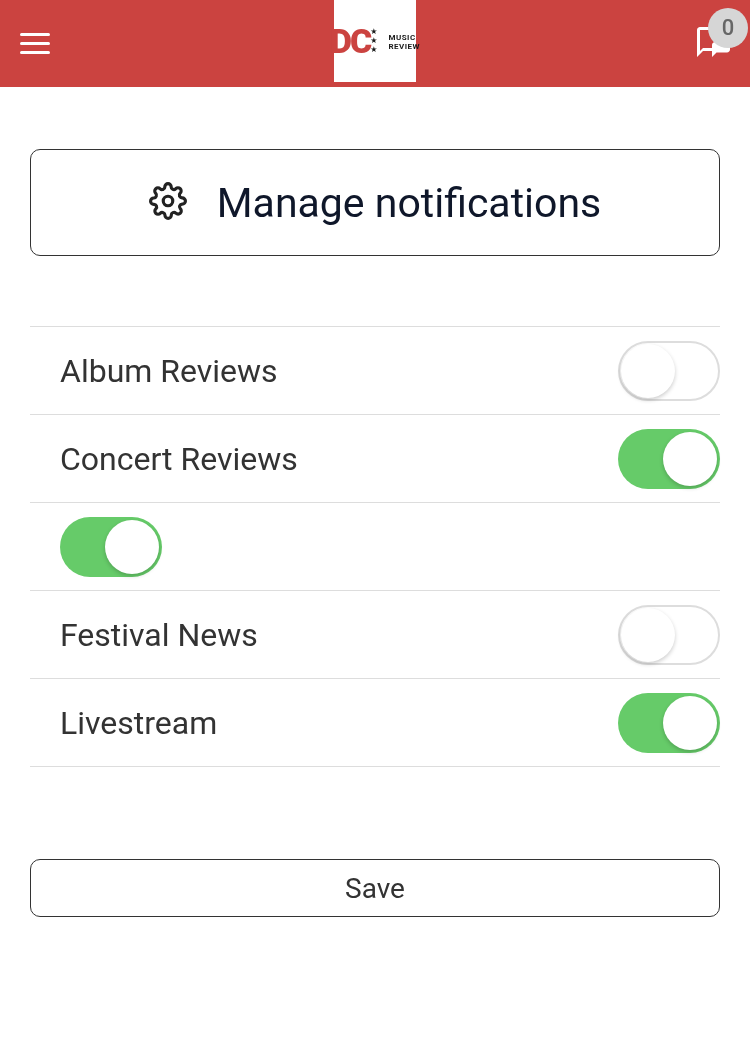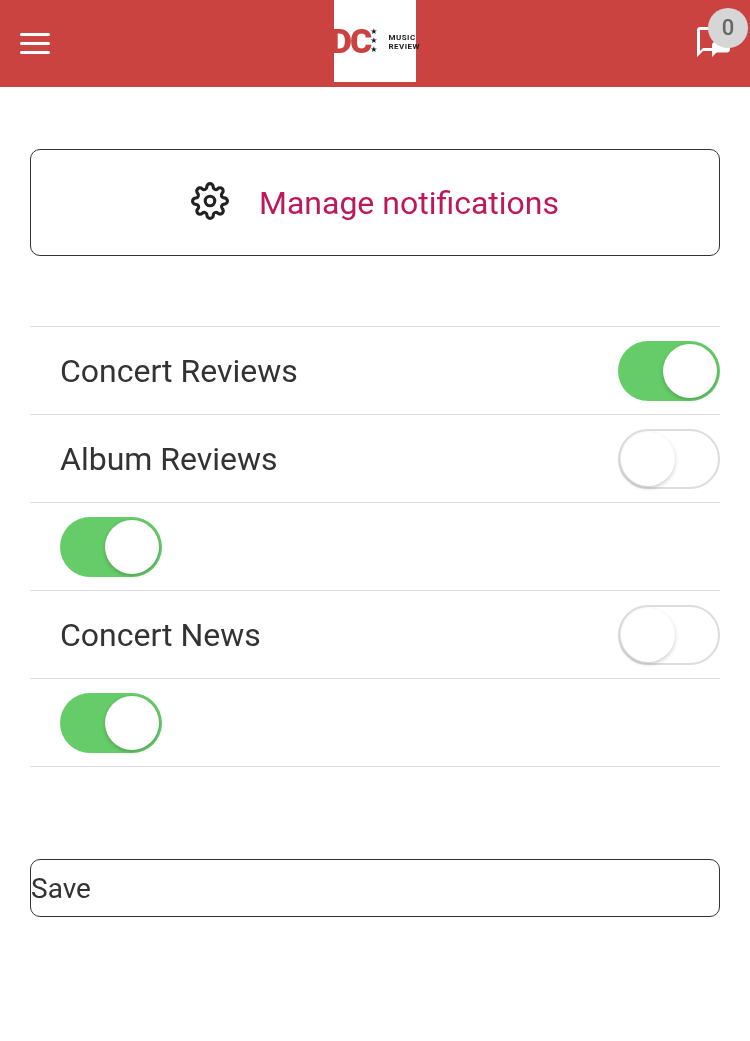--- a/index.html
+++ b/index.html
@@ -109,22 +109,22 @@
       cursor: pointer;
     }
     .gear-icon svg {
       width: 38px;
       height: 38px;
       stroke: #222;
       fill: none;
       stroke-width: 2;
     }
     .manage-text {
-      font-size: 32px;
-      color: #be185d;
+      font-size: 41px;
+      color: #0f172a;
     }
     .list {
       margin-top: 70px;
       border-top: 1px solid #ddd;
     }
     .item {
       display: flex;
       align-items: center;
       justify-content: space-between;
       padding: 0 0 0 30px;
@@ -165,20 +165,21 @@
     .toggle.off .knob {
       left: 1px;
     }
     .save-btn {
       margin-top: 92px;
       border: 1.5px solid #333;
       border-radius: 10px;
       height: 58px;
       display: flex;
       align-items: center;
+      justify-content: center;
       font-size: 28px;
       color: #333;
       cursor: pointer;
     }
   </style>
 </head>
 <body>
 
 <div class="header">
   <div class="hamburger">
@@ -208,43 +209,44 @@
       <svg viewBox="0 0 24 24">
           <circle cx="12" cy="12" r="3"></circle>
           <path d="M19.4 15a1.65 1.65 0 0 0 .33 1.82l.06.06a2 2 0 1 1-2.83 2.83l-.06-.06a1.65 1.65 0 0 0-1.82-.33 1.65 1.65 0 0 0-1 1.51V21a2 2 0 0 1-4 0v-.09A1.65 1.65 0 0 0 9 19.4a1.65 1.65 0 0 0-1.82.33l-.06.06a2 2 0 1 1-2.83-2.83l.06-.06a1.65 1.65 0 0 0 .33-1.82 1.65 1.65 0 0 0-1.51-1H3a2 2 0 0 1 0-4h.09A1.65 1.65 0 0 0 4.6 9a1.65 1.65 0 0 0-.33-1.82l-.06-.06a2 2 0 1 1 2.83-2.83l.06.06a1.65 1.65 0 0 0 1.82.33H9a1.65 1.65 0 0 0 1-1.51V3a2 2 0 0 1 4 0v.09a1.65 1.65 0 0 0 1 1.51 1.65 1.65 0 0 0 1.82-.33l.06-.06a2 2 0 1 1 2.83 2.83l-.06.06a1.65 1.65 0 0 0-.33 1.82V9c.33.58.91.99 1.51 1H21a2 2 0 0 1 0 4h-.09a1.65 1.65 0 0 0-1.51 1z"></path>
         </svg>
     </span>
     <span class="manage-text">Manage notifications</span>
   </div>
 
   <div class="list">
       <div class="item">
+        <span class="item-label">Album Reviews</span>
+        <div class="toggle off">
+          <div class="knob"></div>
+        </div>
+      </div>
+      <div class="item">
         <span class="item-label">Concert Reviews</span>
         <div class="toggle on">
           <div class="knob"></div>
         </div>
       </div>
       <div class="item">
-        <span class="item-label">Album Reviews</span>
+        <div class="toggle on">
+          <div class="knob"></div>
+        </div>
+      </div>
+      <div class="item">
+        <span class="item-label">Festival News</span>
         <div class="toggle off">
           <div class="knob"></div>
         </div>
       </div>
       <div class="item">
-        <div class="toggle on">
-          <div class="knob"></div>
-        </div>
-      </div>
-      <div class="item">
-        <span class="item-label">Concert News</span>
-        <div class="toggle off">
-          <div class="knob"></div>
-        </div>
-      </div>
-      <div class="item">
+        <span class="item-label">Livestream</span>
         <div class="toggle on">
           <div class="knob"></div>
         </div>
       </div>
     </div>
 
   <div class="save-btn">
     <span>Save</span>
   </div>
 </div>

